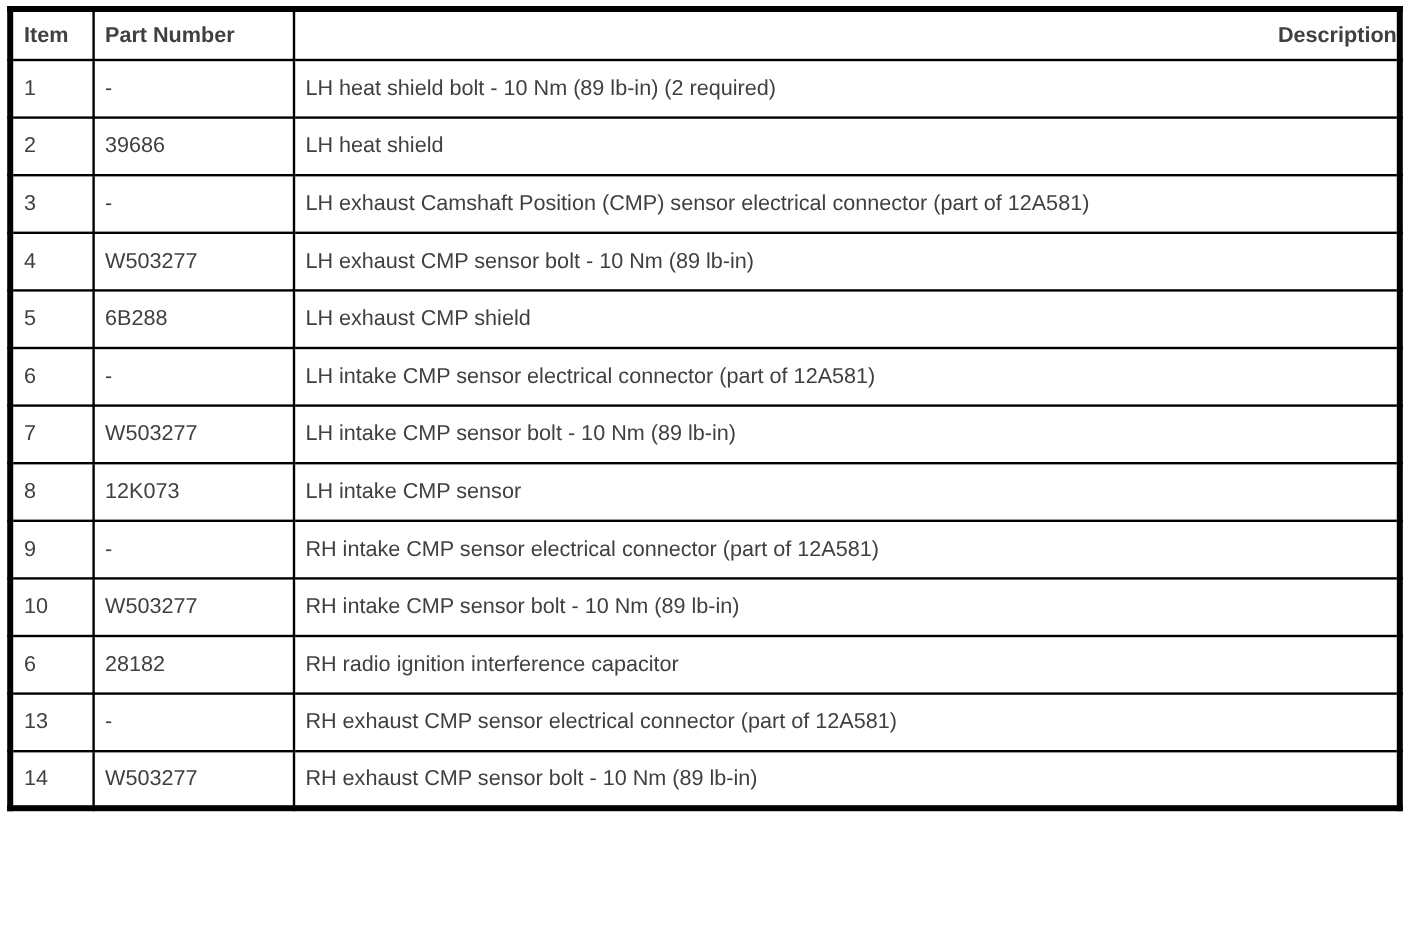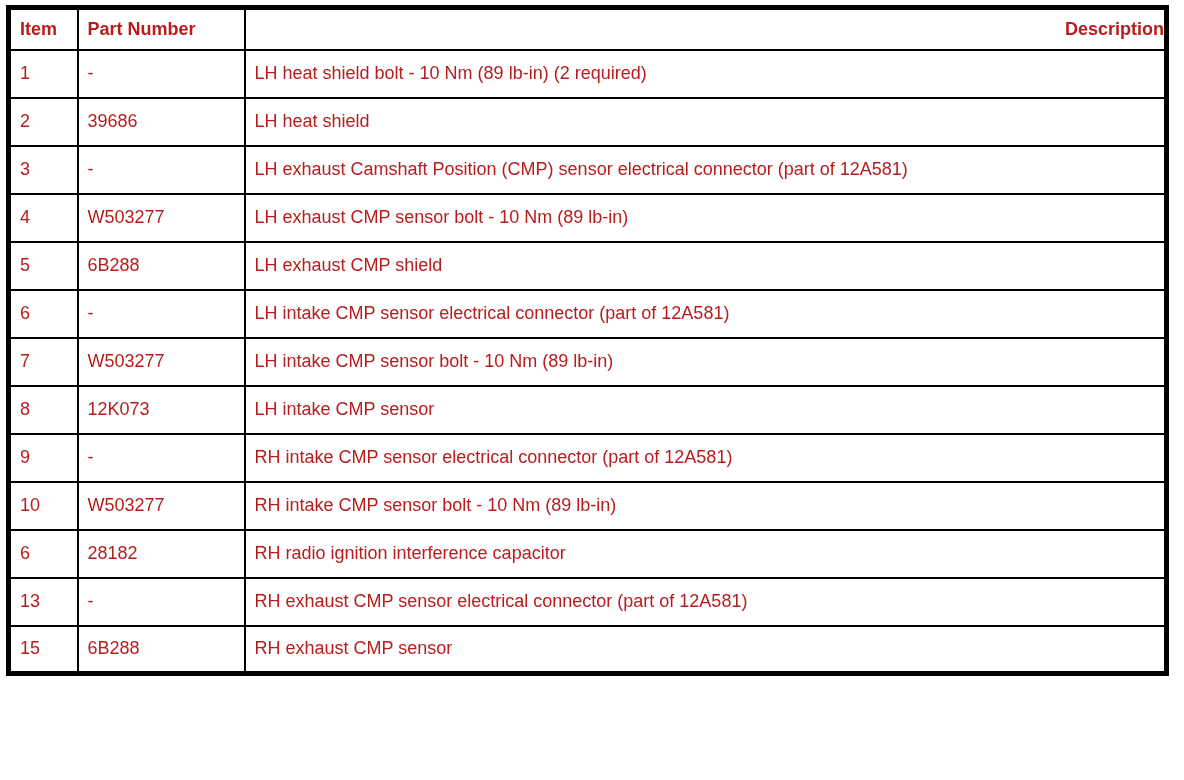--- a/index.html
+++ b/index.html
@@ -7,21 +7,21 @@
     padding: 0;
     background: #ffffff;
   }
   .page {
     width: 1184px;
     height: 780px;
     box-sizing: border-box;
     padding: 5px 0 0 6px;
     background: #ffffff;
     font-family: "Liberation Sans", sans-serif;
-    color: #b91c1c;
+    color: #404040;
   }
   table.parts {
     border-collapse: collapse;
     table-layout: fixed;
     width: 1158px;
     border: 5px solid #000000;
   }
   table.parts col.c-item { width: 69px; }
   table.parts col.c-part { width: 167px; }
   table.parts col.c-desc { width: 922px; }
@@ -116,19 +116,19 @@
         <td>6</td>
         <td>28182</td>
         <td>RH radio ignition interference capacitor</td>
       </tr>
       <tr>
         <td>13</td>
         <td>-</td>
         <td>RH exhaust CMP sensor electrical connector (part of 12A581)</td>
       </tr>
       <tr>
-        <td>15</td>
-        <td>6B288</td>
-        <td>RH exhaust CMP sensor</td>
+        <td>14</td>
+        <td>W503277</td>
+        <td>RH exhaust CMP sensor bolt - 10 Nm (89 lb-in)</td>
       </tr>
     </tbody>
   </table>
 </div>
 
 </body></html>

